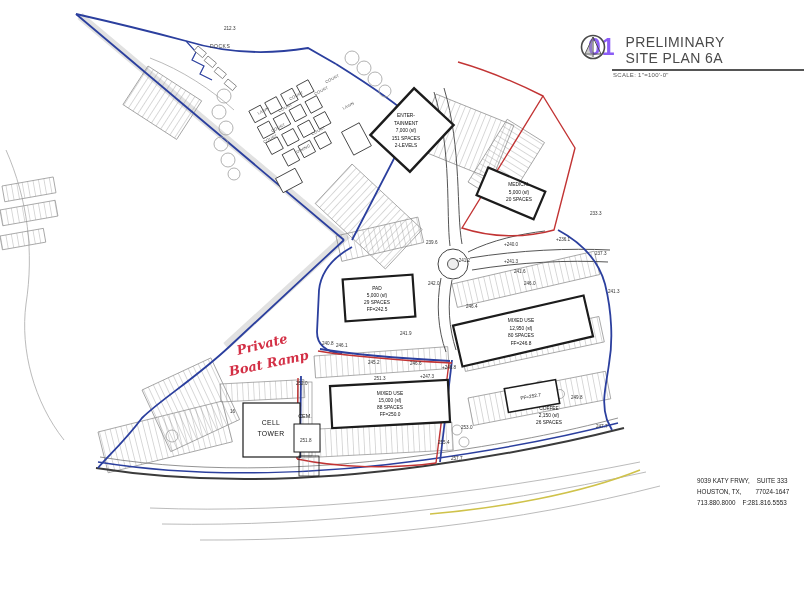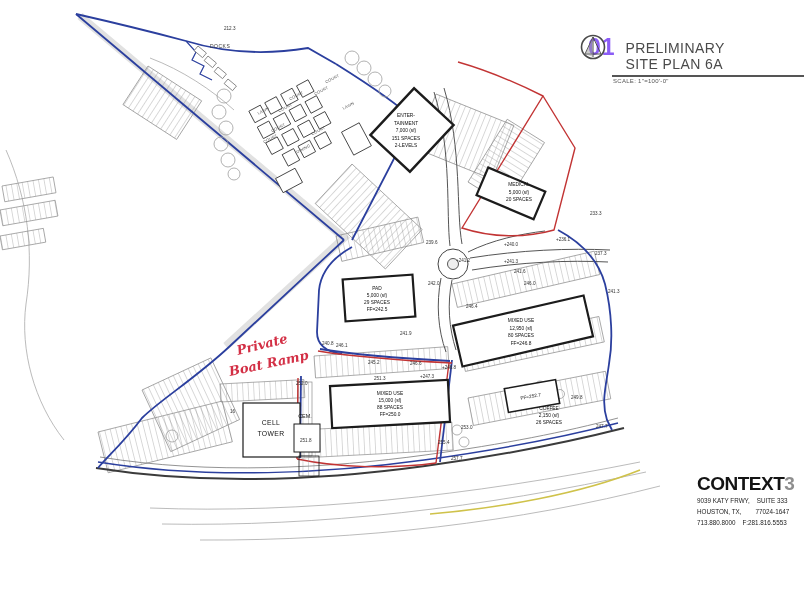--- a/index.html
+++ b/index.html
@@ -12,21 +12,21 @@
   .t-court{font-size:4px;fill:#555;text-anchor:middle;letter-spacing:.2px;}
   .t-hand{font:italic 600 13px "DejaVu Serif",serif;fill:#d32f45;}
   .bldg{font-size:4.8px;fill:#111;text-anchor:middle;}
   .bldg-md{font-size:5.5px;fill:#111;text-anchor:middle;}
   .bldg-lg{font-size:6.8px;fill:#111;text-anchor:middle;letter-spacing:.4px;}
 
   .titleblock{position:absolute;left:580px;top:28px;width:226px;color:#4a4a4a;}
   .tb-row{display:flex;align-items:flex-start;}
   .tb-icon{width:26px;height:26px;margin-top:6px;}
   .tb-num{font-size:23px;font-weight:600;color:#8b5cf6;margin:6px 10px 0 8px;letter-spacing:1px;}
-  .tb-title{font-size:14px;line-height:15.5px;letter-spacing:.4px;color:#4a4a4a;margin-top:13px;}
+  .tb-title{font-size:14px;line-height:15.5px;letter-spacing:.4px;color:#4a4a4a;margin-top:7px;}
   .tb-rule{border:0;border-top:2px solid #555;margin:3px 0 1px 32px;width:192px;}
   .tb-scale{font-size:6px;color:#555;margin-left:33px;letter-spacing:.3px;}
 
   .firm{position:absolute;left:697px;top:474px;}
   .firm-name{font-size:19px;font-weight:bold;color:#141414;letter-spacing:-.5px;line-height:20px;}
   .firm-name .digit{color:#8e8e8e;}
   .firm-addr{font-size:6.3px;color:#222;line-height:9px;white-space:pre;margin-top:2px;}
 </style>
 </head>
 <body>
@@ -244,19 +244,18 @@
       <div class="tb-title">
         <div>PRELIMINARY</div>
         <div>SITE PLAN 6A</div>
       </div>
     </div>
     <hr class="tb-rule">
     <div class="tb-scale">SCALE: 1"=100'-0"</div>
   </div>
 
   <div class="firm">
-    <div class="firm-name"><span>CONTEXT</span><span class="digit">3</span></div>
     <div class="firm-addr">9039 KATY FRWY,    SUITE 333</div>
     <div class="firm-addr">HOUSTON, TX,        77024-1647</div>
     <div class="firm-addr">713.880.8000    F:281.816.5553</div>
   </div>
 
 </div>
 
 </body></html>

